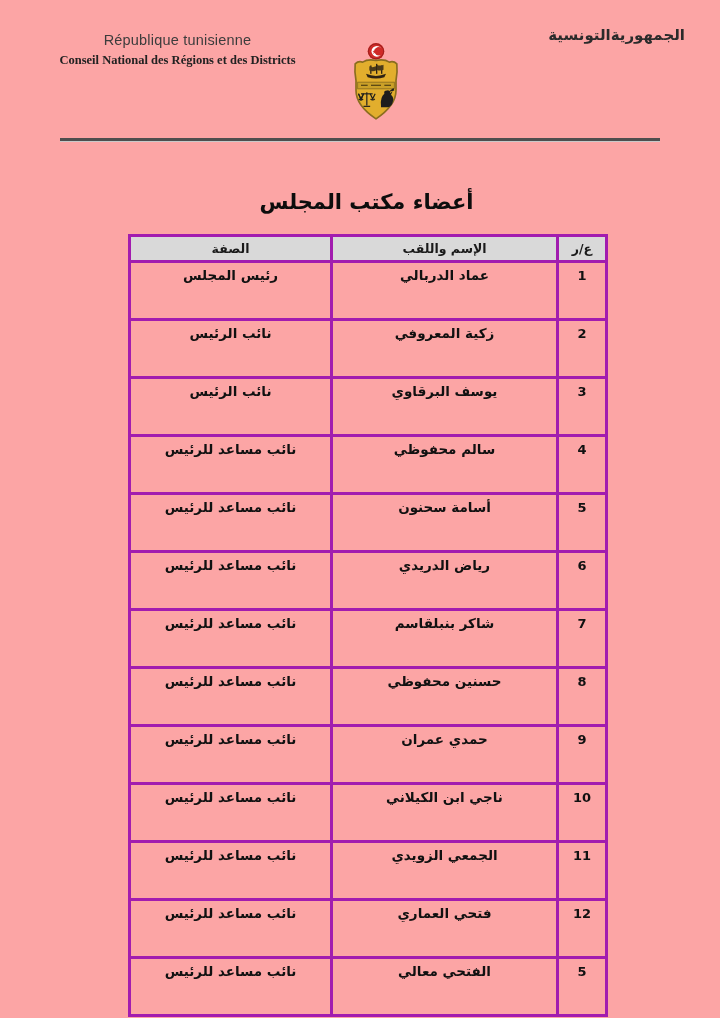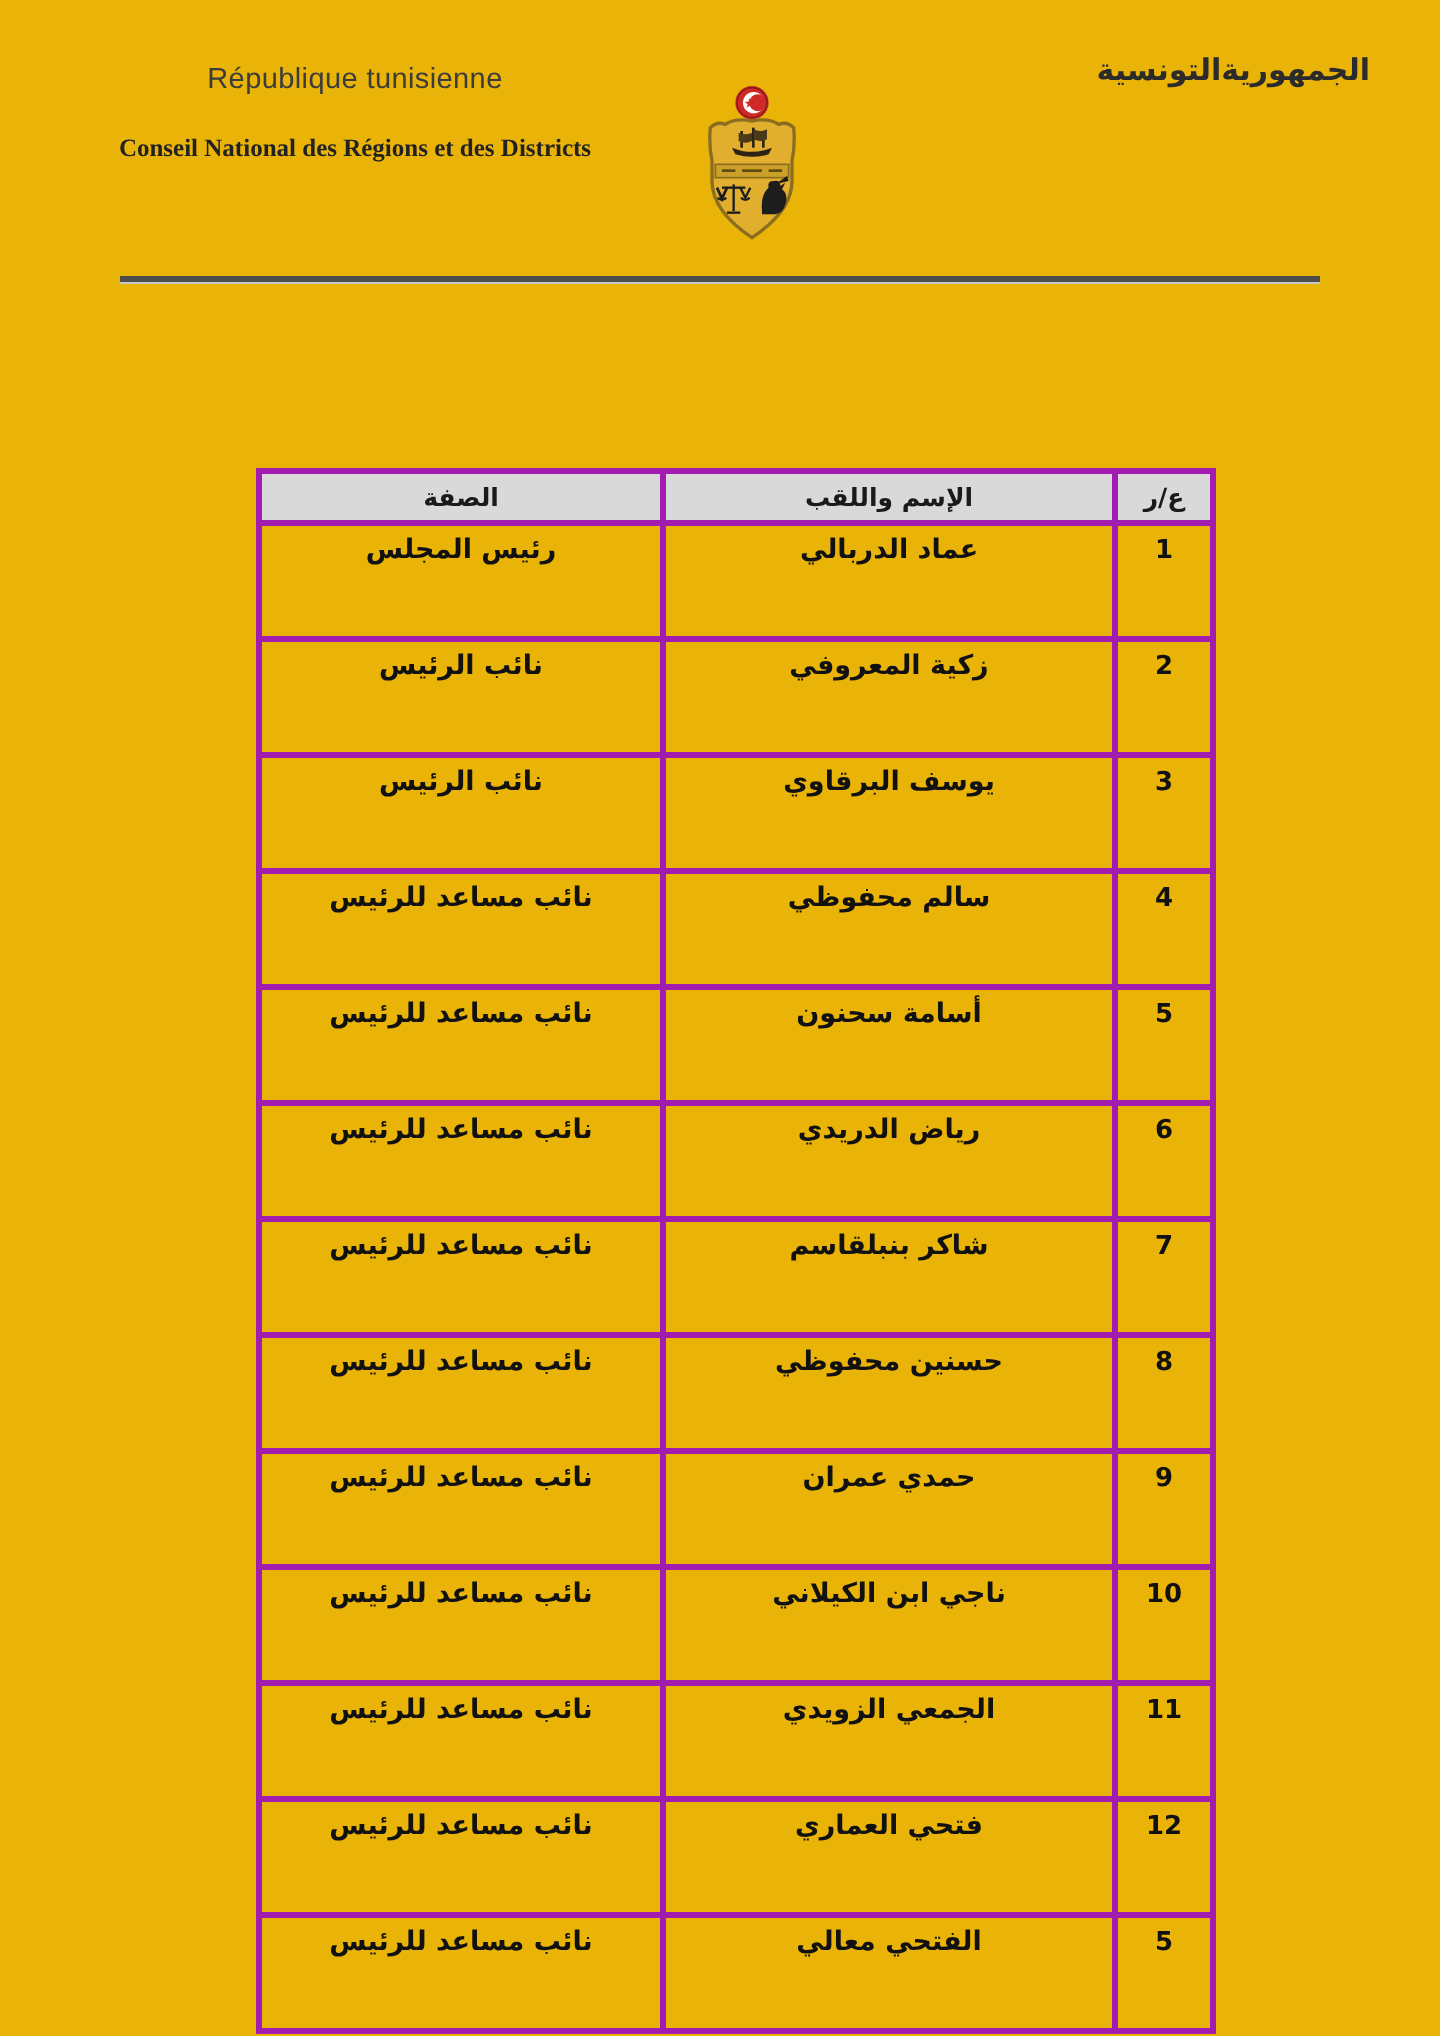--- a/index.html
+++ b/index.html
@@ -1,36 +1,36 @@
 <!DOCTYPE html>
 <html lang="ar"><head>
 <meta charset="utf-8">
 <style>
   html,body{margin:0;padding:0;background:#ffffff;}
   .page{
     position:relative;
     width:720px;height:1018px;
-    background:#eab308;
+    background:#fca5a5;
     font-family:"DejaVu Sans", sans-serif;
     color:#1a1a1a;
     overflow:hidden;
   }
 
   
   .hdr-left{
     position:absolute;left:55px;top:32px;width:245px;
     text-align:center;
   }
   .hdr-left .fr1{
     font-family:"Liberation Sans","DejaVu Sans",sans-serif;
     font-size:14.5px;color:#3c3c3c;letter-spacing:.2px;
   }
   .hdr-left .fr2{
     font-family:"Liberation Serif","DejaVu Serif",serif;
-    font-weight:bold;font-size:12.5px;color:#222;margin-top:19px;
+    font-weight:bold;font-size:12.5px;color:#222;margin-top:5px;
   }
   .hdr-right{
     position:absolute;right:35px;top:26px;width:250px;
     direction:rtl;
   }
   .hdr-right .ar1{
     font-weight:bold;font-size:15px;color:#2b2b2b;
   }
   .hdr-right .ar2{
     font-weight:bold;font-size:18px;color:#222;margin-top:8px;
@@ -139,20 +139,21 @@
       </g>
     </svg>
   </div>
 
   <div class="hdr-right">
     <div class="ar1" lang="ar">الجمهوريةالتونسية</div>
   </div>
 
   <div class="rule"></div>
 
+  <div class="doc-title" lang="ar">أعضاء مكتب المجلس</div>
 
   <div class="tbl-wrap">
     <table class="members">
       <colgroup>
         <col class="c-num">
           <col class="c-name">
           <col class="c-role">
       </colgroup>
       <thead>
         <tr>

